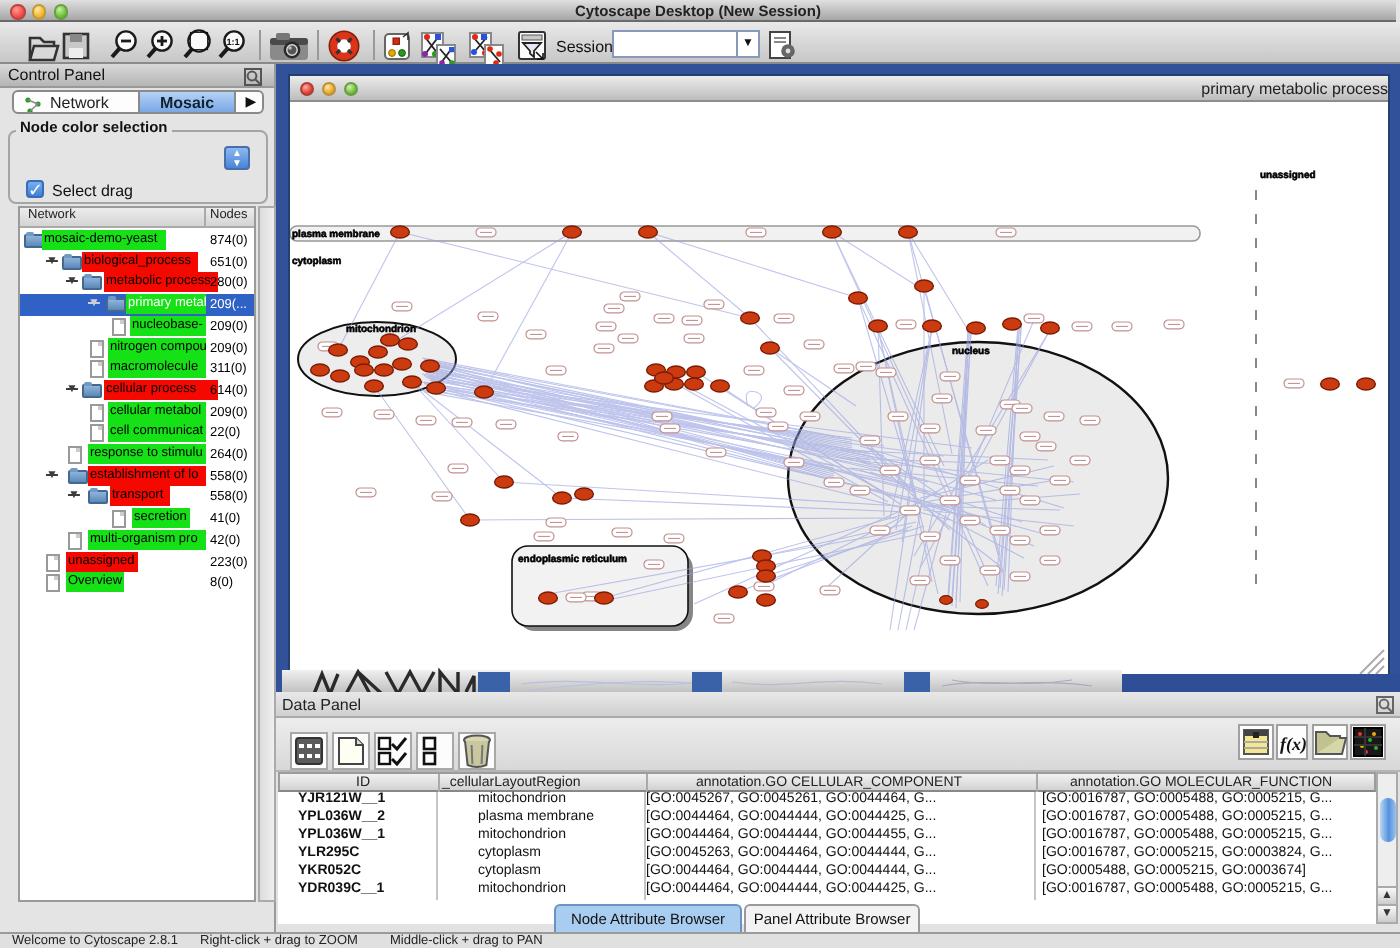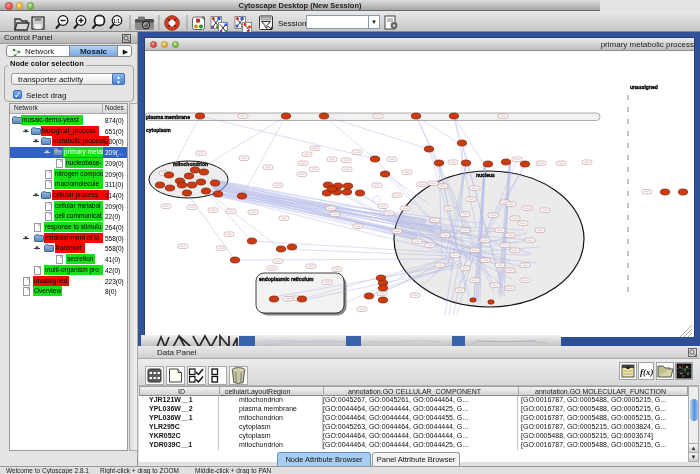--- a/index.html
+++ b/index.html
@@ -1,39 +1,39 @@
 <!DOCTYPE html>
 <html><head><meta charset="utf-8">
 <style>
 *{margin:0;padding:0;box-sizing:border-box}
 html,body{width:700px;height:474px;overflow:hidden}
 body{font-family:"Liberation Sans",sans-serif;position:relative;background:#e4e4e4}
 .abs{position:absolute}
 
-#titlebar{left:0;top:0;width:600px;height:11px;background:linear-gradient(#e0e0e0,#a6a6a6);border-bottom:1px solid #6a6a6a;}
+#titlebar{left:0;top:0;width:698px;height:11px;background:linear-gradient(#e0e0e0,#a6a6a6);border-bottom:1px solid #6a6a6a;}
 #titlebar .t{width:100%;text-align:center;font-size:7.5px;font-weight:bold;color:#222;line-height:11px}
 .light{width:7.5px;height:7.5px;border-radius:50%;top:2px}
 
 #toolbar{left:0;top:11px;width:700px;height:21px;background:linear-gradient(#e9e9e9,#c7c7c7);border-bottom:1px solid #8a8a8a}
 #toolbar svg{position:absolute;top:0;left:0}
 #searchlbl{left:278px;top:8px;font-size:8px;color:#111}
 #searchbox{left:306px;top:4px;width:63px;height:14px;background:#fff;border:1px solid #8899bb}
 #searchdrop{left:369px;top:4px;width:11px;height:14px;background:#fff;border:1px solid #8899bb;border-left:none;font-size:6px;color:#111;text-align:center;line-height:13px}
 
 #mdi{left:137px;top:32px;width:563px;height:316px;background:#31529b}
 
 #netwin{left:144px;top:37px;width:551px;height:300px;background:#fff;border:1px solid #25406e}
 #wintitle{left:0;top:0;width:549px;height:13px;background:linear-gradient(#ececec,#bdbdbd);border-bottom:1px solid #8d8d8d}
 #wintitle .t{width:100%;text-align:right;font-size:8px;color:#222;line-height:13px;text-indent:10px}
 .wl{width:7px;height:7px;border-radius:50%;top:2.5px}
 
 #strip{left:141px;top:334px;width:559px;height:14px}
 
 #datapanel{left:137px;top:346px;width:563px;height:120px;background:#e2e2e2}
-#dptitle{left:0;top:0;width:563px;height:13px;background:linear-gradient(#e8e8e8,#cfcfcf);border-bottom:1px solid #aaa;font-size:8px;color:#222;line-height:13px;padding-left:20px}
+#dptitle{left:0;top:0;width:563px;height:13px;background:linear-gradient(#e8e8e8,#cfcfcf);border-bottom:1px solid #aaa;font-size:8px;color:#222;line-height:13px;padding-left:4px}
 #dptools{left:0;top:13px;width:654px;height:27px;background:linear-gradient(#ededed,#d8d8d8);border-bottom:1px solid #b5b5b5}
 #dphead{left:2px;top:40px;width:549px;height:10px;background:linear-gradient(#f2f2f2,#d2d2d2);border:1px solid #9c9c9c;border-bottom:1px solid #888}
 #dphead span{position:absolute;top:1px;font-size:7px;color:#222;white-space:nowrap}
 .dprow{left:2px;width:549px;height:9px;font-size:7px;color:#111;white-space:nowrap;background:#fff}
 .dprow b{position:absolute;left:10px;font-weight:bold}
 .dprow i{position:absolute;left:100px;font-style:normal}
 .dprow u{position:absolute;left:184px;text-decoration:none}
 .dprow s{position:absolute;left:382px;text-decoration:none}
 #dpempty{left:2px;top:104px;width:549px;height:12px;background:#fff}
 .dptab{top:106px;height:14px;border:1px solid #9a9a9a;border-bottom:none;border-radius:3px 3px 0 0;font-size:7.5px;color:#111;text-align:center;line-height:14px;background:#f2f2f2}
@@ -676,21 +676,20 @@
           <circle cx="2" cy="2" r="1.3" fill="#2a9a2a"></circle>
           <circle cx="7" cy="4" r="1.3" fill="#2a9a2a"></circle>
           <circle cx="3" cy="7.5" r="1.3" fill="#2a9a2a"></circle>
           <path d="M2 2 L7 4 L3 7.5" stroke="#888" fill="none" stroke-width=".7"></path>
         </svg></div>
 <div id="tabmos" class="abs">Mosaic</div>
 <div id="tabarr" class="abs">▶</div>
 </div>
 <div id="grpbox" class="abs"></div>
 <div id="grplbl" class="abs">Node color selection</div>
-<div id="combo" class="abs">transporter activity</div>
 <div id="combobtn" class="abs">
       <span style="top:1px">▲</span>
       <span style="top:6px">▼</span>
     </div>
 <div id="chk" class="abs">✓</div>
 <div id="chklbl" class="abs">Select drag</div>
 <div id="tree" class="abs">
 <div id="treehead" class="abs">
         <span class="abs" style="left:4px">Network</span>
         <span class="abs" style="left:95px">Nodes</span>

